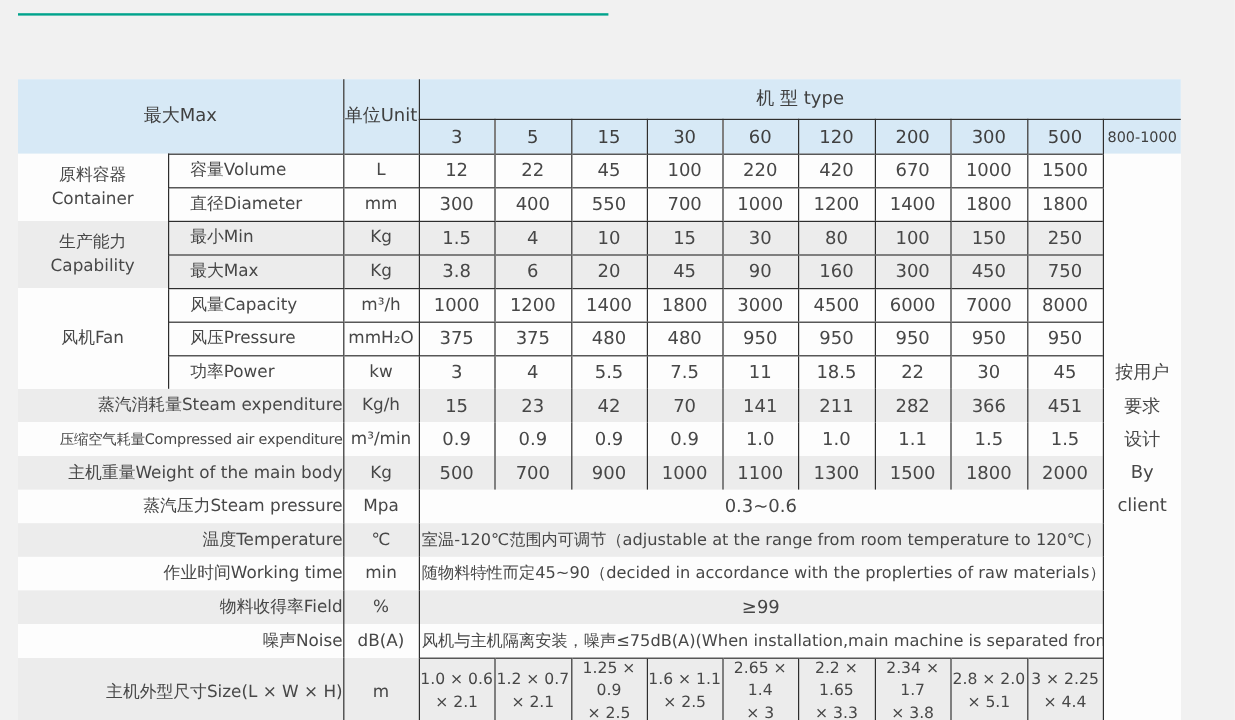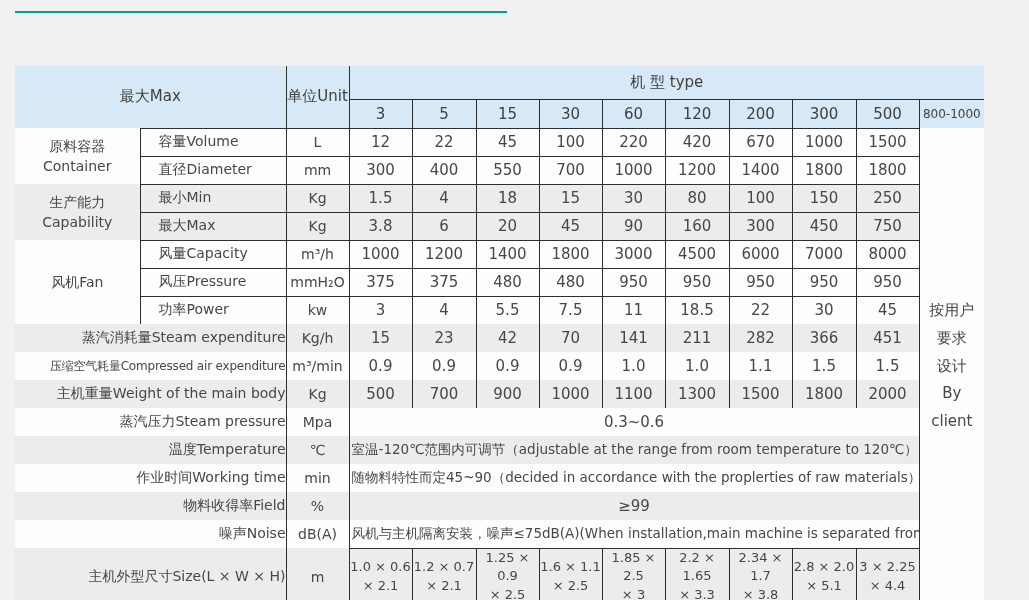--- a/index.html
+++ b/index.html
@@ -132,21 +132,21 @@
 
   <tr class="g">
     <td class="group gcap" rowspan="2">
       <div>生产能力</div>
       <div>Capability</div>
     </td>
     <td class="sub bl bb">最小Min</td>
     <td class="unit bl br bb">Kg</td>
   <td class="val bb">1.5</td>
         <td class="val bl bb">4</td>
-        <td class="val bl bb">18</td>
+        <td class="val bl bb">10</td>
         <td class="val bl bb">15</td>
         <td class="val bl bb">30</td>
         <td class="val bl bb">80</td>
         <td class="val bl bb">100</td>
         <td class="val bl bb">150</td>
         <td class="val bl bb">250</td>
       </tr>
 
   <tr class="g">
     <td class="sub bl bb">最大Max</td>
@@ -292,21 +292,21 @@
         </td>
         <td class="val bl bt sz">
           <div>1.25 × 0.9</div>
           <div>× 2.5</div>
         </td>
         <td class="val bl bt sz">
           <div>1.6 × 1.1</div>
           <div>× 2.5</div>
         </td>
         <td class="val bl bt sz">
-          <div>1.85 × 2.5</div>
+          <div>2.65 × 1.4</div>
           <div>× 3</div>
         </td>
         <td class="val bl bt sz">
           <div>2.2 × 1.65</div>
           <div>× 3.3</div>
         </td>
         <td class="val bl bt sz">
           <div>2.34 × 1.7</div>
           <div>× 3.8</div>
         </td>

